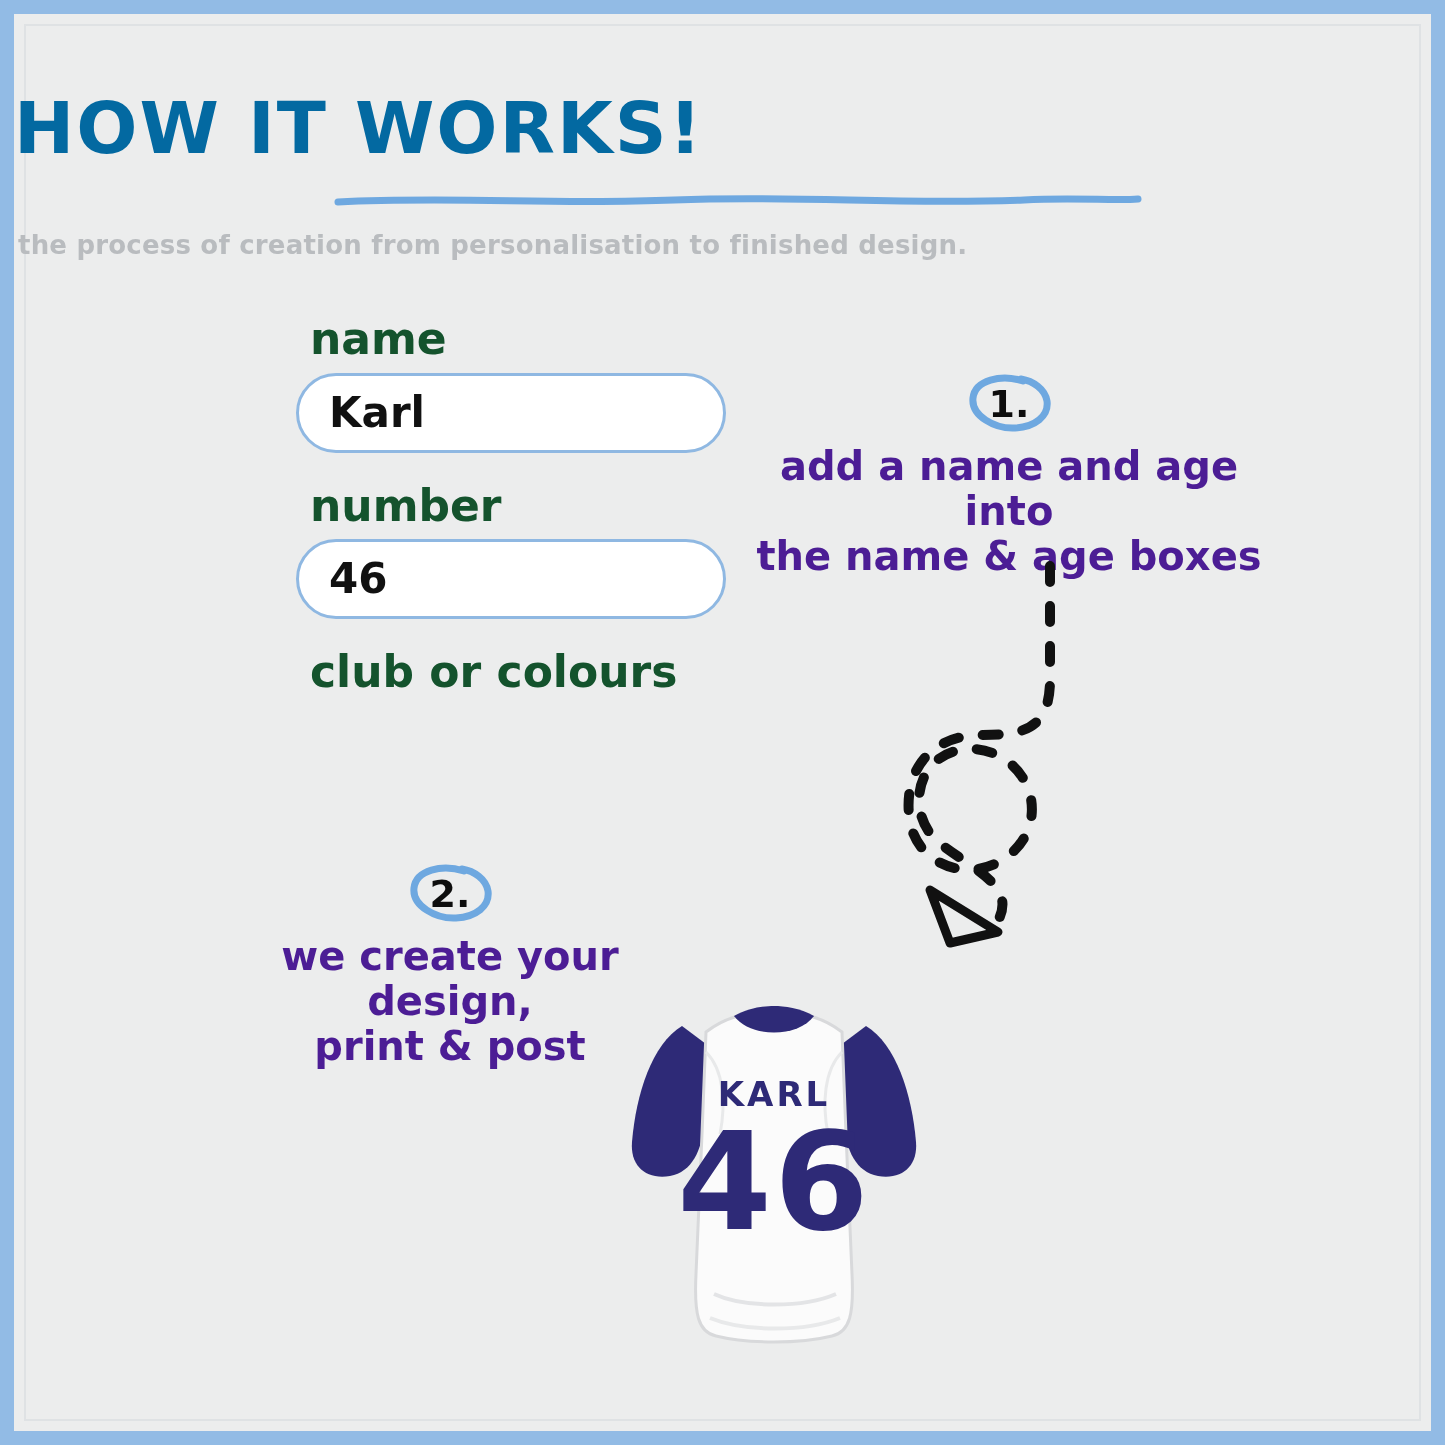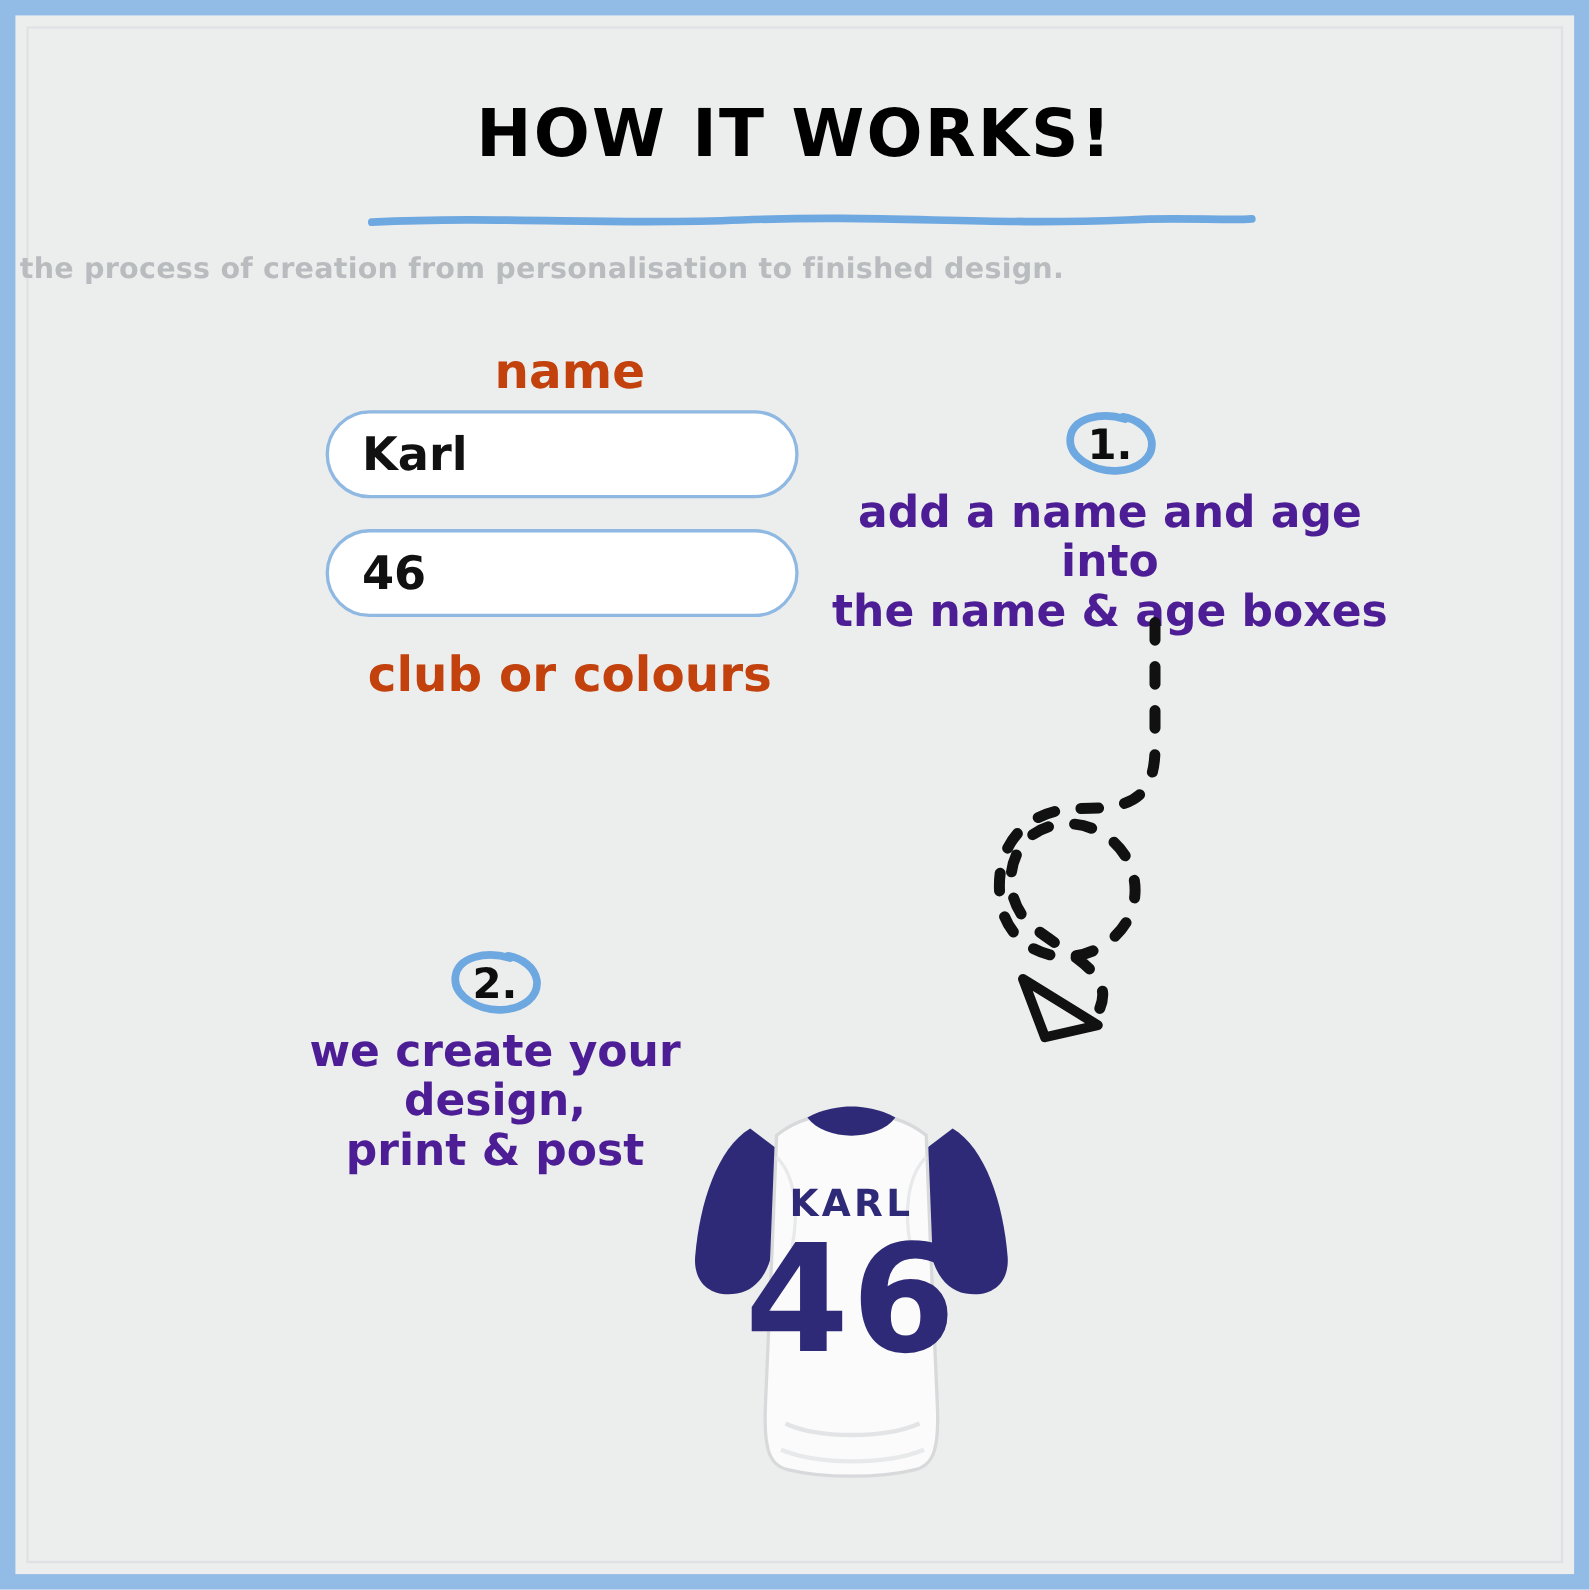--- a/index.html
+++ b/index.html
@@ -30,26 +30,25 @@
     border: 2px solid #dfe2e4;
     pointer-events: none;
   }
 
   
   .title {
     position: absolute;
     top: 78px;
     left: 0;
     width: 100%;
-    text-align: center;
     font-family: "DejaVu Sans", sans-serif;
     font-weight: bold;
-    font-size: 60px;
+    font-size: 72px;
     letter-spacing: 2px;
-    color: #000000;
+    color: #0369a1;
     line-height: 1;
   }
   .title-underline {
     position: absolute;
     top: 180px;
     left: 320px;
     width: 808px;
     height: 12px;
   }
   .subtitle {
@@ -67,24 +66,23 @@
   
   .form {
     position: absolute;
     left: 282px;
     top: 300px;
     width: 430px;
   }
   .field-label {
     font-size: 44px;
     font-weight: bold;
-    color: #c2410c;
+    color: #14532d;
     margin: 0 0 8px 14px;
     line-height: 1.15;
-    text-align: center;
   }
   .field-box {
     height: 80px;
     background: #ffffff;
     border: 3px solid #8fb8e2;
     border-radius: 42px;
     display: flex;
     align-items: center;
     padding: 0 30px;
     box-sizing: border-box;
@@ -193,20 +191,21 @@
 
   <div class="subtitle">the process of creation from personalisation to finished design.</div>
 
   <div class="form">
 
     <div class="field-label">name</div>
     <div class="field-box">
       <span class="field-value">Karl</span>
     </div>
 
+    <div class="field-label">number</div>
     <div class="field-box">
       <span class="field-value">46</span>
     </div>
 
     <div class="field-label">club or colours</div>
 
   </div>
 
   <div class="step" id="step1">
     <div class="step-badge">

